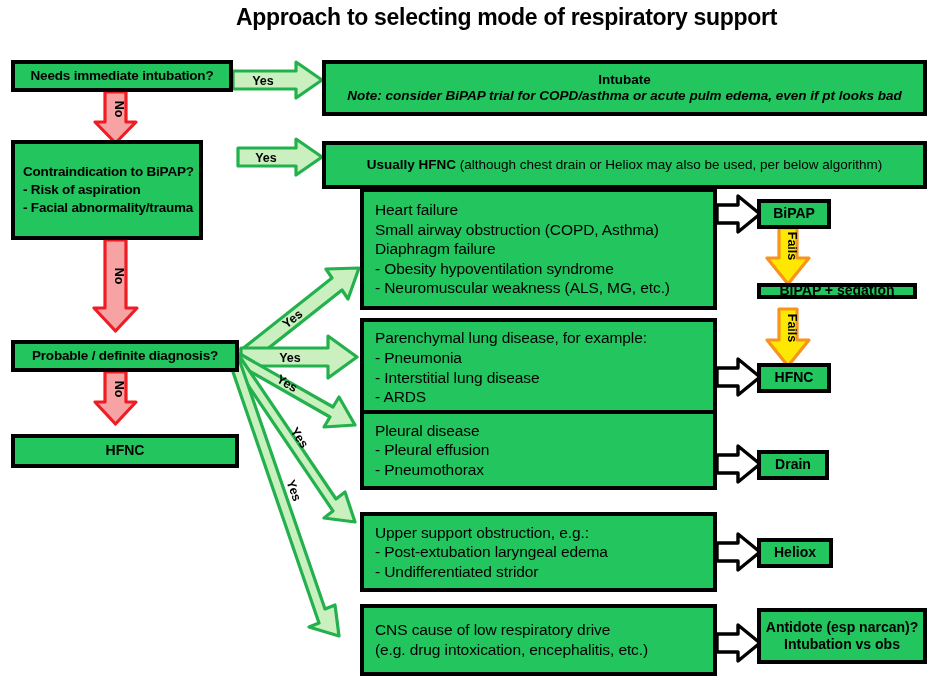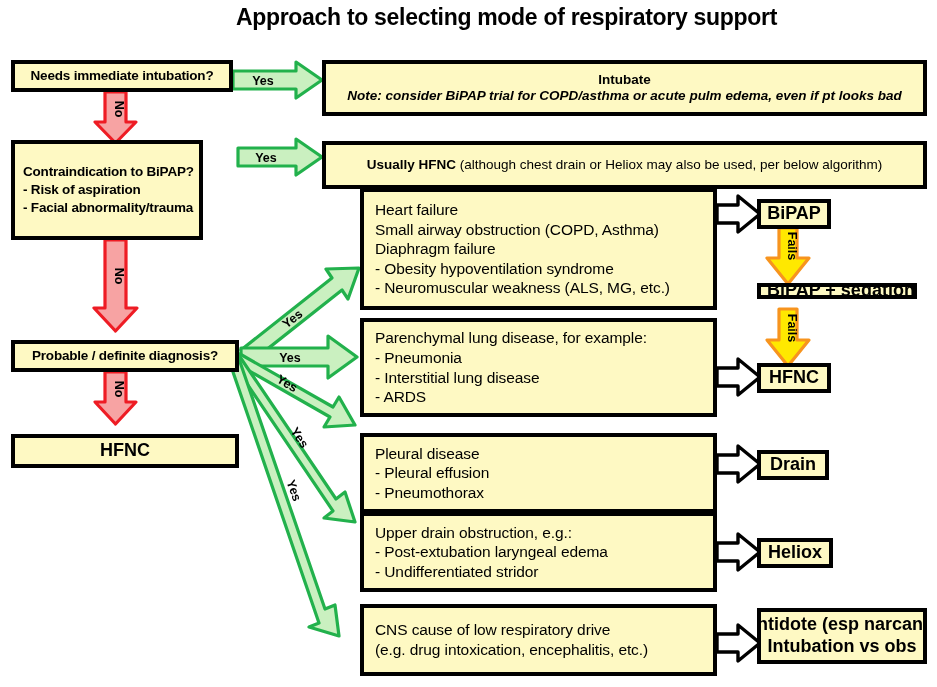--- a/index.html
+++ b/index.html
@@ -2,40 +2,40 @@
 <html><head>
 <meta charset="utf-8">
 <style>
   html,body{margin:0;padding:0;background:#ffffff;}
   body{width:937px;height:687px;position:relative;overflow:hidden;
        font-family:"Liberation Sans","DejaVu Sans",sans-serif;color:#000;}
 
   #stage{position:absolute;left:0;top:0;width:937px;height:687px;}
 
   
-  .box{position:absolute;box-sizing:border-box;background:#fef9c3;
+  .box{position:absolute;box-sizing:border-box;background:#22c55e;
        border:4px solid #000;display:flex;flex-direction:column;
        justify-content:center;overflow:hidden;}
   .box .ln{display:block;white-space:nowrap;line-height:1.22;}
 
   .bold  {font-weight:bold;}
   .center{text-align:center;}
   .left  {text-align:left;}
   .italic{font-style:italic;}
 
   
   .dec{font-weight:bold;font-size:13.5px;padding:3px 8px;letter-spacing:-.2px;}
   .dec .ln{line-height:1.35;}
 
   
   .content{font-size:15.5px;padding:5px 11px;letter-spacing:-.1px;}
   .content .ln{line-height:1.26;}
 
   
-  .term{font-weight:bold;font-size:18px;text-align:center;padding:2px 6px;}
+  .term{font-weight:bold;font-size:14px;text-align:center;padding:2px 6px;}
 
   .banner{font-size:13.5px;text-align:center;padding:20px 8px;}
 
   #title{position:absolute;left:0;top:4px;width:937px;text-align:center;
          font-size:23px;font-weight:bold;letter-spacing:-.3px;padding-left:38px;}
 
   
   svg.arrows{position:absolute;left:0;top:0;width:937px;height:687px;
              overflow:visible;pointer-events:none;}
   .alab{font-family:"Liberation Sans","DejaVu Sans",sans-serif;
@@ -160,28 +160,28 @@
   </div>
 
   <div class="box content left" style="left:360px;top:188px;width:357px;height:122px;">
     <span class="ln">Heart failure</span>
     <span class="ln">Small airway obstruction (COPD, Asthma)</span>
     <span class="ln">Diaphragm failure</span>
     <span class="ln"> - Obesity hypoventilation syndrome</span>
     <span class="ln"> - Neuromuscular weakness (ALS, MG, etc.)</span>
   </div>
 
-  <div class="box content left" style="left:360px;top:433px;width:357px;height:80px;">
+  <div class="box content left" style="left:360px;top:410px;width:357px;height:80px;">
     <span class="ln">Pleural disease</span>
     <span class="ln"> - Pleural effusion</span>
     <span class="ln"> - Pneumothorax</span>
   </div>
 
   <div class="box content left" style="left:360px;top:512px;width:357px;height:80px;">
-    <span class="ln">Upper drain obstruction, e.g.:</span>
+    <span class="ln">Upper support obstruction, e.g.:</span>
     <span class="ln"> - Post-extubation laryngeal edema</span>
     <span class="ln"> - Undifferentiated stridor</span>
   </div>
 
   <div class="box content left" style="left:360px;top:604px;width:357px;height:72px;">
     <span class="ln">CNS cause of low respiratory drive</span>
     <span class="ln">(e.g. drug intoxication, encephalitis, etc.)</span>
   </div>
 
   <div class="box term" style="left:757px;top:199px;width:74px;height:30px;">

